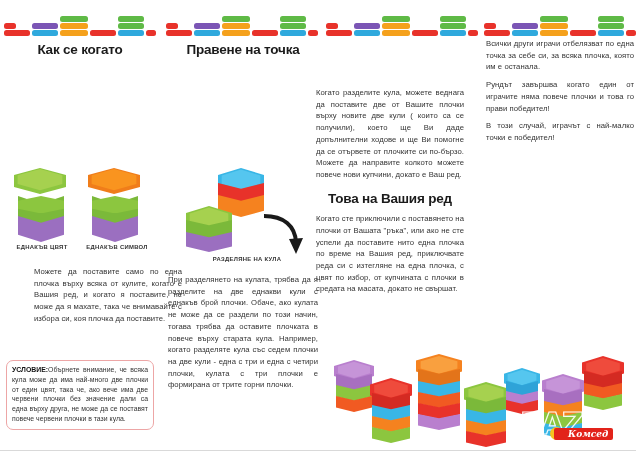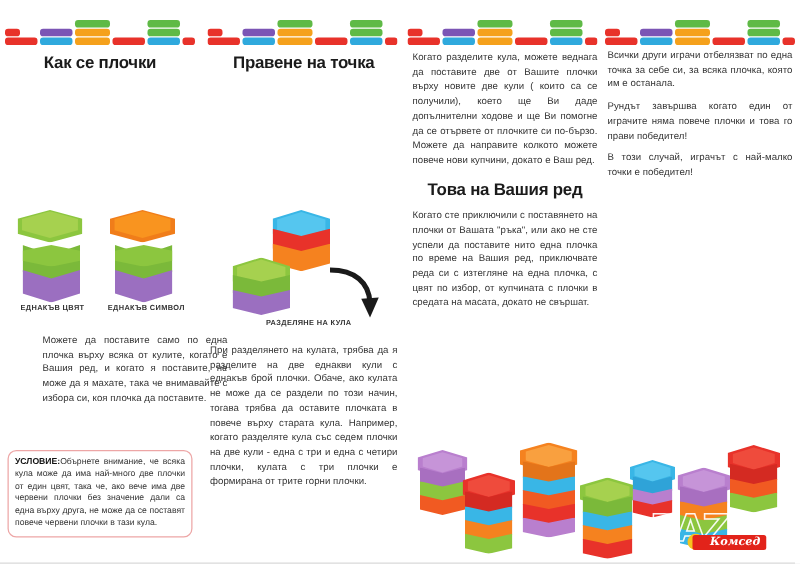--- a/index.html
+++ b/index.html
@@ -11,21 +11,21 @@
   #page{position:absolute;inset:0;background:#fff;}
 
   
   .brickbar{position:absolute;height:22px;overflow:hidden;}
   .brick{position:absolute;border-radius:2.5px;}
 
   
   .col{position:absolute;top:38px;}
   .col-1{left:6px;width:148px;}
   .col-2{left:168px;width:150px;}
-  .col-3{left:330px;width:148px;}
+  .col-3{left:316px;width:148px;margin-top:47px;}
   .col-4{left:486px;width:148px;}
 
   h2.head{
     font-size:13.5px;font-weight:bold;text-align:center;color:#1b1b1b;
     margin:4px 0 6px 0;line-height:1.22;letter-spacing:-0.2px;
   }
   h2.head.sub{margin-top:10px;}
   p.body{
     font-size:7.7px;line-height:1.52;text-align:justify;color:#333;
     margin:0 0 6px 0;letter-spacing:0.05px;
@@ -152,21 +152,21 @@
       <div class="brick" style="left: 56px; bottom: 7px; width: 28px; height: 6px; background: rgb(245, 161, 28);"></div>
       <div class="brick" style="left: 56px; bottom: 14px; width: 28px; height: 6px; background: rgb(95, 186, 70);"></div>
       <div class="brick" style="left: 86px; bottom: 0px; width: 26px; height: 6px; background: rgb(232, 50, 42);"></div>
       <div class="brick" style="left: 114px; bottom: 0px; width: 26px; height: 6px; background: rgb(47, 169, 221);"></div>
       <div class="brick" style="left: 114px; bottom: 7px; width: 26px; height: 6px; background: rgb(95, 186, 70);"></div>
       <div class="brick" style="left: 114px; bottom: 14px; width: 26px; height: 6px; background: rgb(95, 186, 70);"></div>
       <div class="brick" style="left: 142px; bottom: 0px; width: 10px; height: 6px; background: rgb(232, 50, 42);"></div>
     </div>
 
   <div class="col col-1">
-    <h2 class="head">Как се плочки</h2>
+    <h2 class="head">Как се когато</h2>
   </div>
 
   <div class="illus" style="left:8px;top:168px;width:146px;height:82px;">
 
     <div class="hex" style="left:6px;top:0px;width:52px;height:26px;">
       <div class="cap" style="background:#8cc63f;"></div>
       <div class="cap" style="background:#a6d14f;clip-path:polygon(50% 4%,93% 28%,93% 62%,50% 86%,7% 62%,7% 28%);"></div>
     </div>
     <div class="hex" style="left:10px;top:28px;width:46px;height:30px;">
       <div class="bod" style="top:0;height:100%;background:#7bb93a;"></div>

